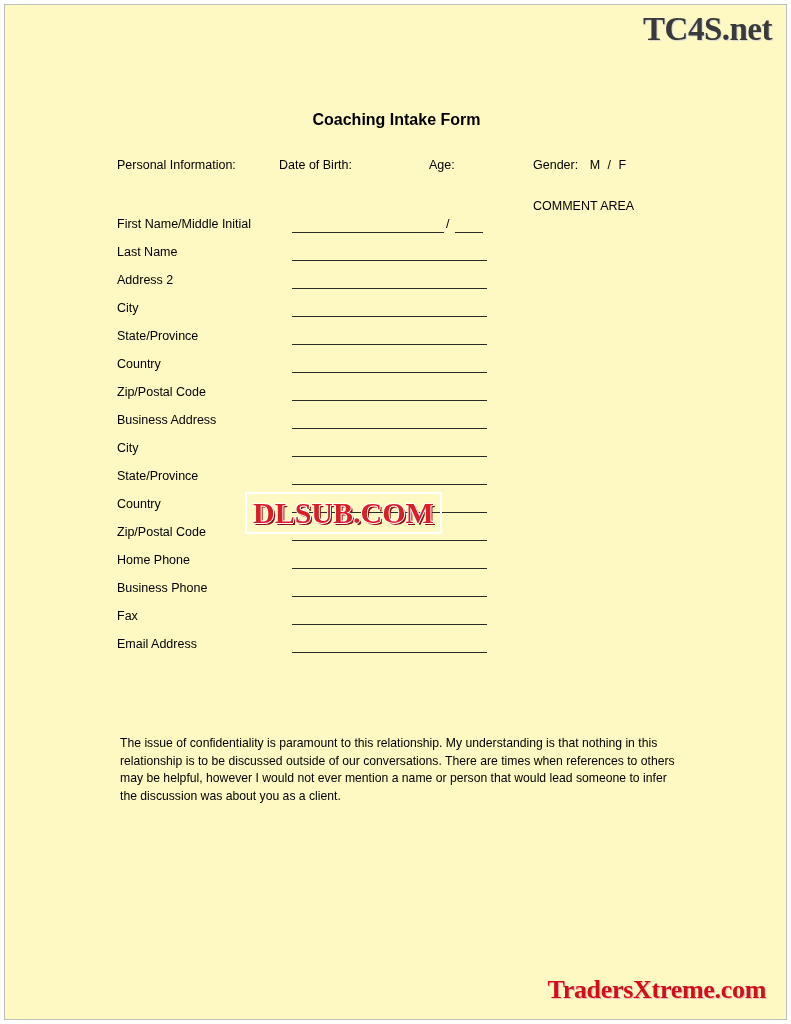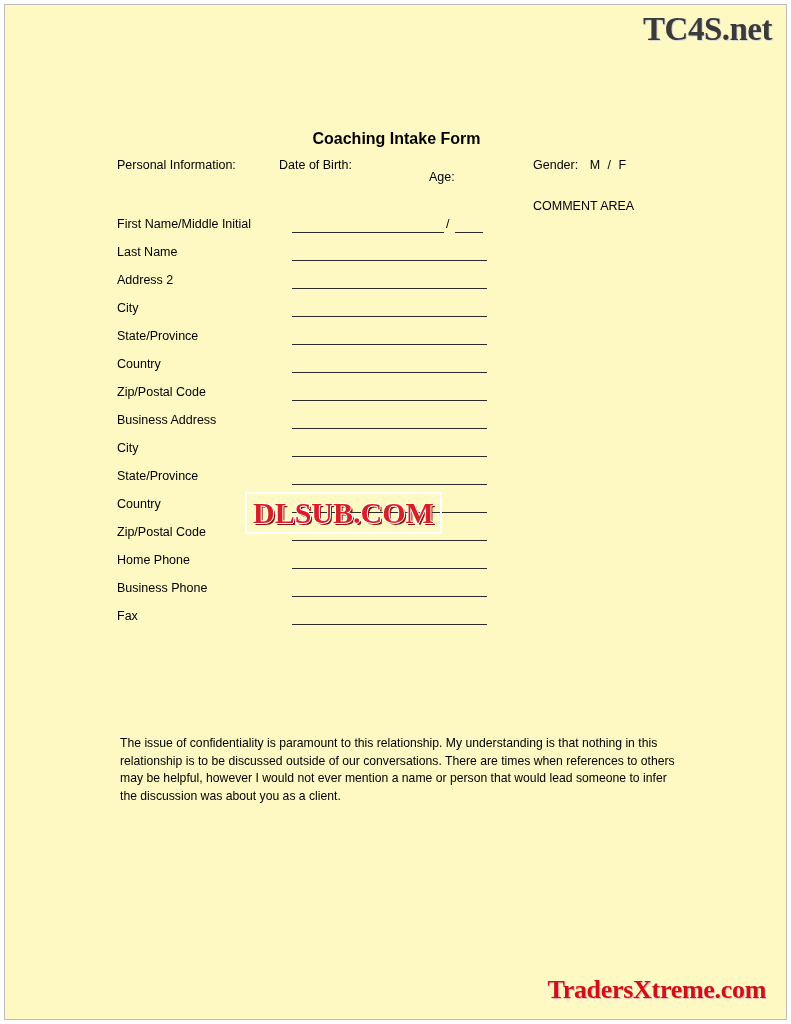--- a/index.html
+++ b/index.html
@@ -58,34 +58,33 @@
     left: 0;
     top: 106px;
     width: 783px;
     text-align: center;
     font-size: 16px;
     font-weight: bold;
     color: #000;
   }
   .doc-title .t {
     display: inline-block;
-    margin-top: 19px;
   }
 
   
   .hdr {
     position: absolute;
     font-size: 12.5px;
     color: #000;
     top: 153px;
     white-space: nowrap;
   }
   .hdr-personal { left: 112px; }
   .hdr-dob      { left: 274px; }
-  .hdr-age      { left: 424px; margin-top: 12px; }
+  .hdr-age      { left: 424px; }
   .hdr-gender   { left: 528px; }
   .hdr-gender .sep { padding: 0 4px; }
 
   .comment-area {
     position: absolute;
     left: 528px;
     top: 194px;
     font-size: 12.5px;
     color: #000;
     white-space: nowrap;
@@ -249,20 +248,24 @@
         <div class="field-rule"></div>
       </div>
       <div class="field-row">
         <div class="field-label">Business Phone</div>
         <div class="field-rule"></div>
       </div>
       <div class="field-row">
         <div class="field-label">Fax</div>
         <div class="field-rule"></div>
       </div>
+      <div class="field-row">
+        <div class="field-label">Email Address</div>
+        <div class="field-rule"></div>
+      </div>
     </div>
 
   <div class="dl-watermark">DLSUB.COM</div>
 
   <div class="confidentiality">The issue of confidentiality is paramount to this relationship.  My understanding is that nothing in this relationship is to be discussed outside of our conversations.  There are times when references to others may be helpful, however I would not ever mention a name or person that would lead someone to infer the discussion was about you as a client.</div>
 
   <div class="brand-bottom">TradersXtreme.com</div>
 
 </div>
 

